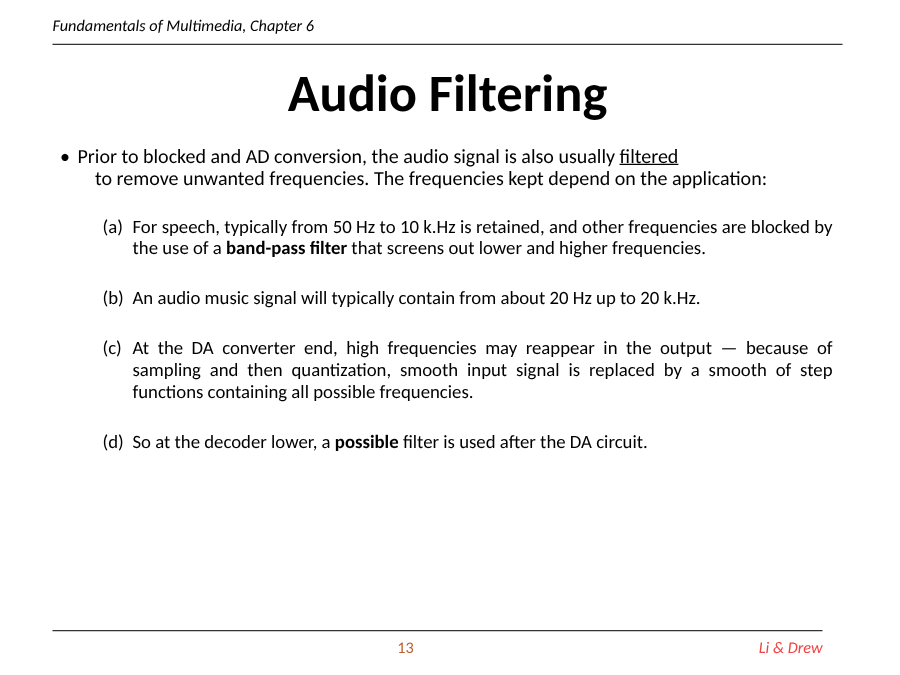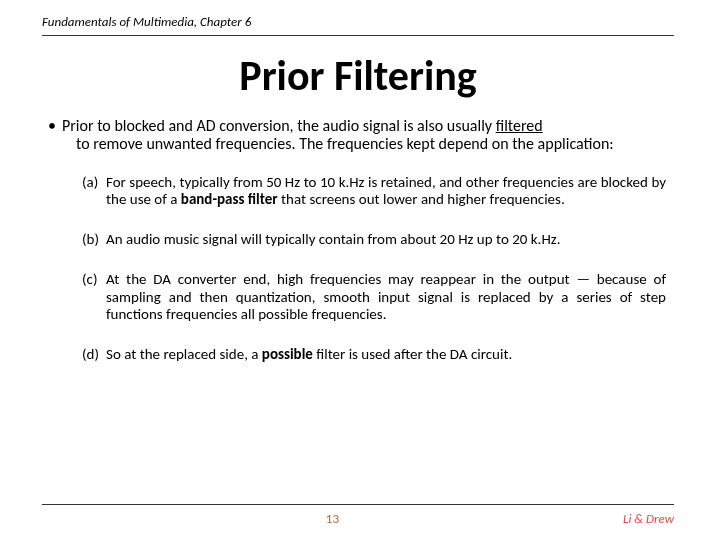--- a/index.html
+++ b/index.html
@@ -12,35 +12,35 @@
   .intro .bullet { display: table; }
   .intro .dot { display: table-cell; width: 14px; vertical-align: top; }
   .intro .body { display: table-cell; }
   .intro .hang { padding-left: 14px; display: block; }
   .filtered { text-decoration: underline; }
   .items { margin-top: 20px; padding-left: 40px; padding-right: 8px; }
   .item { font-size: 15px; line-height: 1.18; text-align: justify; margin-bottom: 22px; display: table; width: 100%; }
   .item .lbl { display: table-cell; width: 24px; vertical-align: top; }
   .item .txt { display: table-cell; vertical-align: top; margin-left: 30px; }
   .bold { font-weight: 700; }
-  .footer { position: absolute; left: 42px; right: 42px; bottom: 14px; }
+  .footer { position: absolute; left: 42px; right: 58px; bottom: 14px; }
   .footer-rule { border: none; border-top: 1px solid #333; margin-bottom: 6px; }
   .footer-row { display: flex; font-size: 13px; }
   .footer-row .pg { flex: 1; text-align: center; color: #b96030; }
   .footer-row .auth { font-style: italic; color: #ef4444; }
 </style>
 </head>
 <body>
 
 <div class="page">
 
   <div class="header">Fundamentals of Multimedia, Chapter 6</div>
   <hr class="header-rule">
 
-  <h1 class="title">Prior Filtering</h1>
+  <h1 class="title">Audio Filtering</h1>
 
   <div class="intro">
     <span class="bullet">
       <span class="dot">• </span>
       <span class="body">
         <span>Prior to blocked and AD conversion, the audio signal is also usually </span><span class="filtered">filtered</span>
         <span class="hang">to remove unwanted frequencies. The frequencies kept depend on the application:</span>
       </span>
     </span>
   </div>
@@ -49,25 +49,25 @@
     <div class="item">
       <span class="lbl">(a)</span>
       <span class="txt"><span>For speech, typically from 50 Hz to 10 k.Hz is retained, and other frequencies are blocked by the use of a </span><span class="bold">band-pass filter</span><span> that screens out lower and higher frequencies.</span></span>
     </div>
     <div class="item">
       <span class="lbl">(b)</span>
       <span class="txt"><span>An audio music signal will typically contain from about 20 Hz up to 20 k.Hz.</span><span class="bold"></span><span></span></span>
     </div>
     <div class="item">
       <span class="lbl">(c)</span>
-      <span class="txt"><span>At the DA converter end, high frequencies may reappear in the output — because of sampling and then quantization, smooth input signal is replaced by a series of step functions frequencies all possible frequencies.</span><span class="bold"></span><span></span></span>
+      <span class="txt"><span>At the DA converter end, high frequencies may reappear in the output — because of sampling and then quantization, smooth input signal is replaced by a smooth of step functions containing all possible frequencies.</span><span class="bold"></span><span></span></span>
     </div>
     <div class="item">
       <span class="lbl">(d)</span>
-      <span class="txt"><span>So at the replaced side, a </span><span class="bold">possible</span><span> filter is used after the DA circuit.</span></span>
+      <span class="txt"><span>So at the decoder lower, a </span><span class="bold">possible</span><span> filter is used after the DA circuit.</span></span>
     </div>
   </div>
 
   <div class="footer">
     <hr class="footer-rule">
     <div class="footer-row">
       <span class="pg">13</span>
       <span class="auth">Li &amp; Drew</span>
     </div>
   </div>

